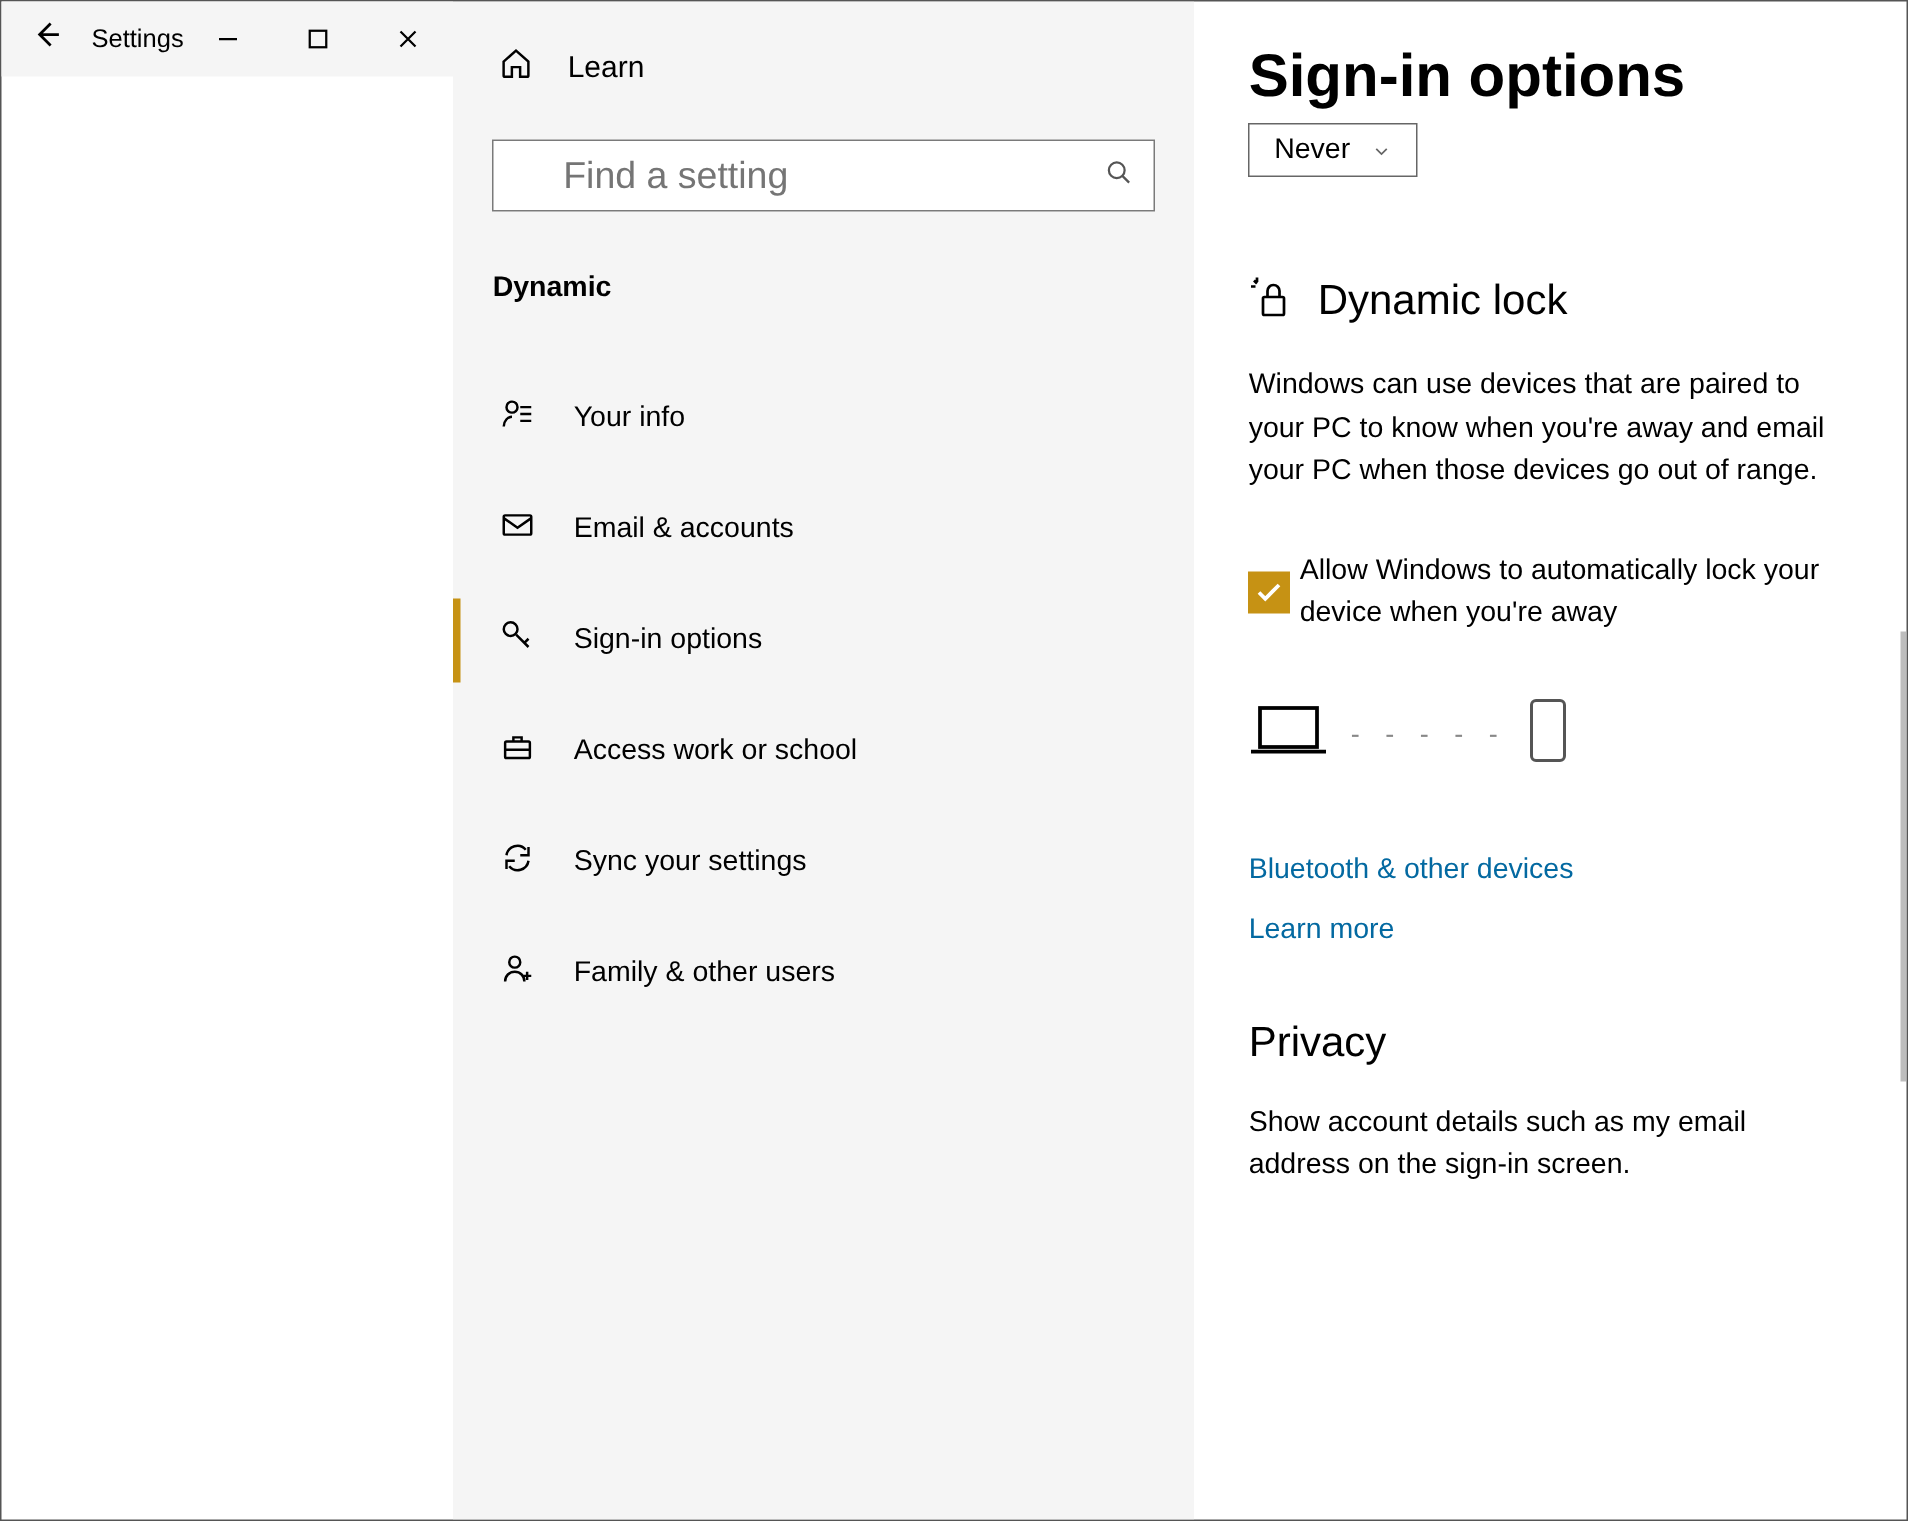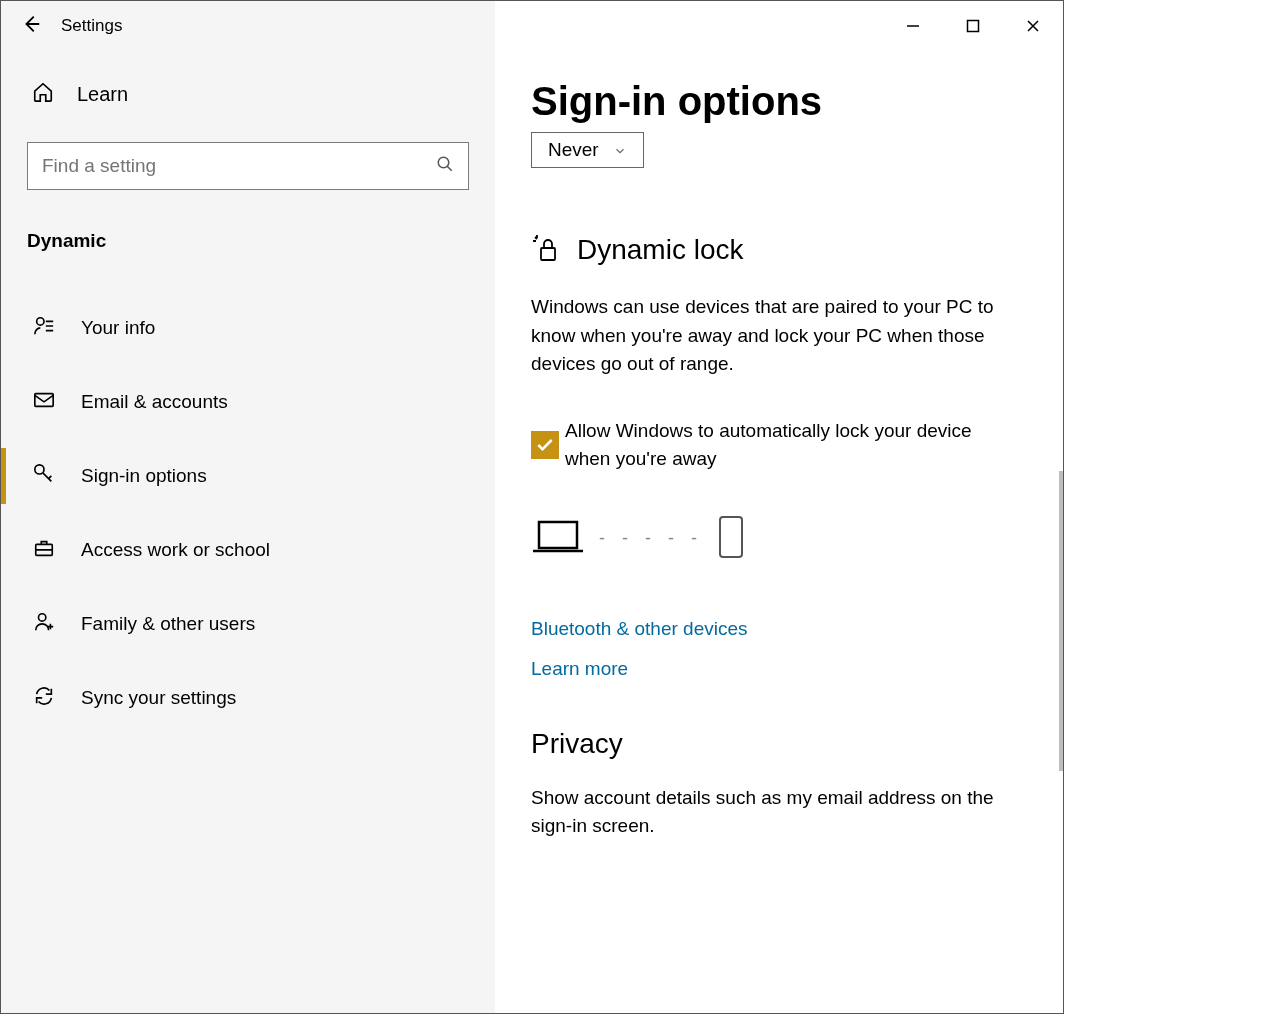--- a/index.html
+++ b/index.html
@@ -1,28 +1,28 @@
 <!DOCTYPE html>
 <html><head>
 <meta charset="utf-8">
 <style>
   * { box-sizing: border-box; margin: 0; padding: 0; }
   html, body { width: 1272px; height: 1014px; font-family: "Segoe UI", Arial, sans-serif; background: #fff; color: #000; }
-  .window { width: 1064px; height: 1014px; position: relative; display: flex; flex-direction: column; border: 1px solid #555; }
+  .window { width: 1272px; height: 1014px; position: relative; display: flex; flex-direction: row; border: 1px solid #555; }
   .titlebar { height: 50px; display: flex; align-items: center; background: linear-gradient(to right, #f5f5f5 0 494px, #fff 494px); }
   .titlebar .back { width: 60px; text-align: center; font-size: 20px; }
   .titlebar .title { font-size: 17px; }
   .titlebar .spacer { flex: 1; }
   .win-btn { width: 60px; height: 50px; display: flex; align-items: center; justify-content: center; font-size: 16px; }
   .body { flex: 1; display: flex; overflow: hidden; }
   .sidebar { width: 494px; background: #f5f5f5; padding: 30px 26px 0 26px; }
   .home-row { display: flex; align-items: center; gap: 22px; font-size: 20px; margin-bottom: 34px; padding-left: 4px; }
   .home-row .icon { width: 24px; text-align: center; }
   .search { display: flex; align-items: center; border: 1px solid #7a7a7a; background: #fff; height: 48px; padding: 0 14px; margin-bottom: 40px; }
-  .search input { flex: 1; border: none; outline: none; font-size: 19px; background: transparent; }
+  .search input { flex: 1; border: none; outline: none; font-size: 25px; background: transparent; margin-left: 32px; }
   .search .mag { font-size: 18px; color: #444; }
   .section-label { font-size: 19px; font-weight: 600; margin-bottom: 42px; }
   .nav { display: flex; flex-direction: column; }
   .nav-item { position: relative; display: flex; align-items: center; gap: 24px; height: 68px; font-size: 19px; padding-left: 4px; margin-bottom: 6px; }
   .nav-item .icon { width: 26px; text-align: center; font-size: 20px; }
   .nav-item.active::before { content: ""; position: absolute; left: -26px; top: 6px; bottom: 6px; width: 5px; background: #c69214; }
   .content { flex: 1; padding: 28px 44px 0 36px; overflow-y: auto; position: relative; }
   .page-title { font-size: 40px; font-weight: 600; margin-bottom: 8px; }
   .select { display: inline-flex; align-items: flex-end; gap: 14px; border: 1px solid #666; padding: 6px 16px; font-size: 19px; margin-bottom: 66px; }
   .chev { font-size: 14px; color: #555; }
@@ -125,34 +125,34 @@
             <svg width="22" height="22" viewBox="0 0 24 24" fill="none" stroke="#000" stroke-width="1.8">
                 <rect x="3" y="8" width="18" height="12" rx="1"></rect>
                 <path d="M9 8V5h6v3M3 14h18"></path>
               </svg>
           </span>
           <span>Access work or school</span>
         </div>
         <div class="nav-item">
           <span class="icon">
             <svg width="22" height="22" viewBox="0 0 24 24" fill="none" stroke="#000" stroke-width="1.8">
+                <path d="M20 4v6h-6M4 20v-6h6"></path>
+                <path d="M4 10a8 8 0 0 1 14-4M20 14a8 8 0 0 1-14 4"></path>
+              </svg>
+          </span>
+          <span>Sync your settings</span>
+        </div>
+        <div class="nav-item">
+          <span class="icon">
+            <svg width="22" height="22" viewBox="0 0 24 24" fill="none" stroke="#000" stroke-width="1.8">
                 <circle cx="10" cy="7" r="4"></circle>
                 <path d="M3 21c0-4 3-7 7-7s7 3 7 7M19 14v6M16 17h6"></path>
               </svg>
           </span>
           <span>Family &amp; other users</span>
-        </div>
-        <div class="nav-item">
-          <span class="icon">
-            <svg width="22" height="22" viewBox="0 0 24 24" fill="none" stroke="#000" stroke-width="1.8">
-                <path d="M20 4v6h-6M4 20v-6h6"></path>
-                <path d="M4 10a8 8 0 0 1 14-4M20 14a8 8 0 0 1-14 4"></path>
-              </svg>
-          </span>
-          <span>Sync your settings</span>
         </div>
       </div>
     </div>
 
     <div class="content">
       <div class="page-title">Sign-in options</div>
 
       <div class="select">
         <span>Never</span>
         <span class="chev">
@@ -166,21 +166,21 @@
         <span class="icon">
           <svg width="30" height="30" viewBox="0 0 30 30" fill="none" stroke="#000" stroke-width="1.8">
             <path d="M4 3l2 2M2 7l3 0M6 1l0 3"></path>
             <rect x="10" y="14" width="14" height="12" rx="1"></rect>
             <path d="M13 14v-4a4 4 0 0 1 8 0v4"></path>
           </svg>
         </span>
         <span>Dynamic lock</span>
       </div>
 
-      <div class="desc">Windows can use devices that are paired to your PC to know when you're away and lock your PC when those devices go out of range.</div>
+      <div class="desc">Windows can use devices that are paired to your PC to know when you're away and email your PC when those devices go out of range.</div>
 
       <div class="check-row">
         <div class="checkbox">
           <svg width="20" height="20" viewBox="0 0 24 24" fill="none" stroke="#fff" stroke-width="3">
               <path d="M4 12l5 5L20 6"></path>
             </svg>
         </div>
         <div class="check-label">Allow Windows to automatically lock your device when you're away</div>
       </div>
 

